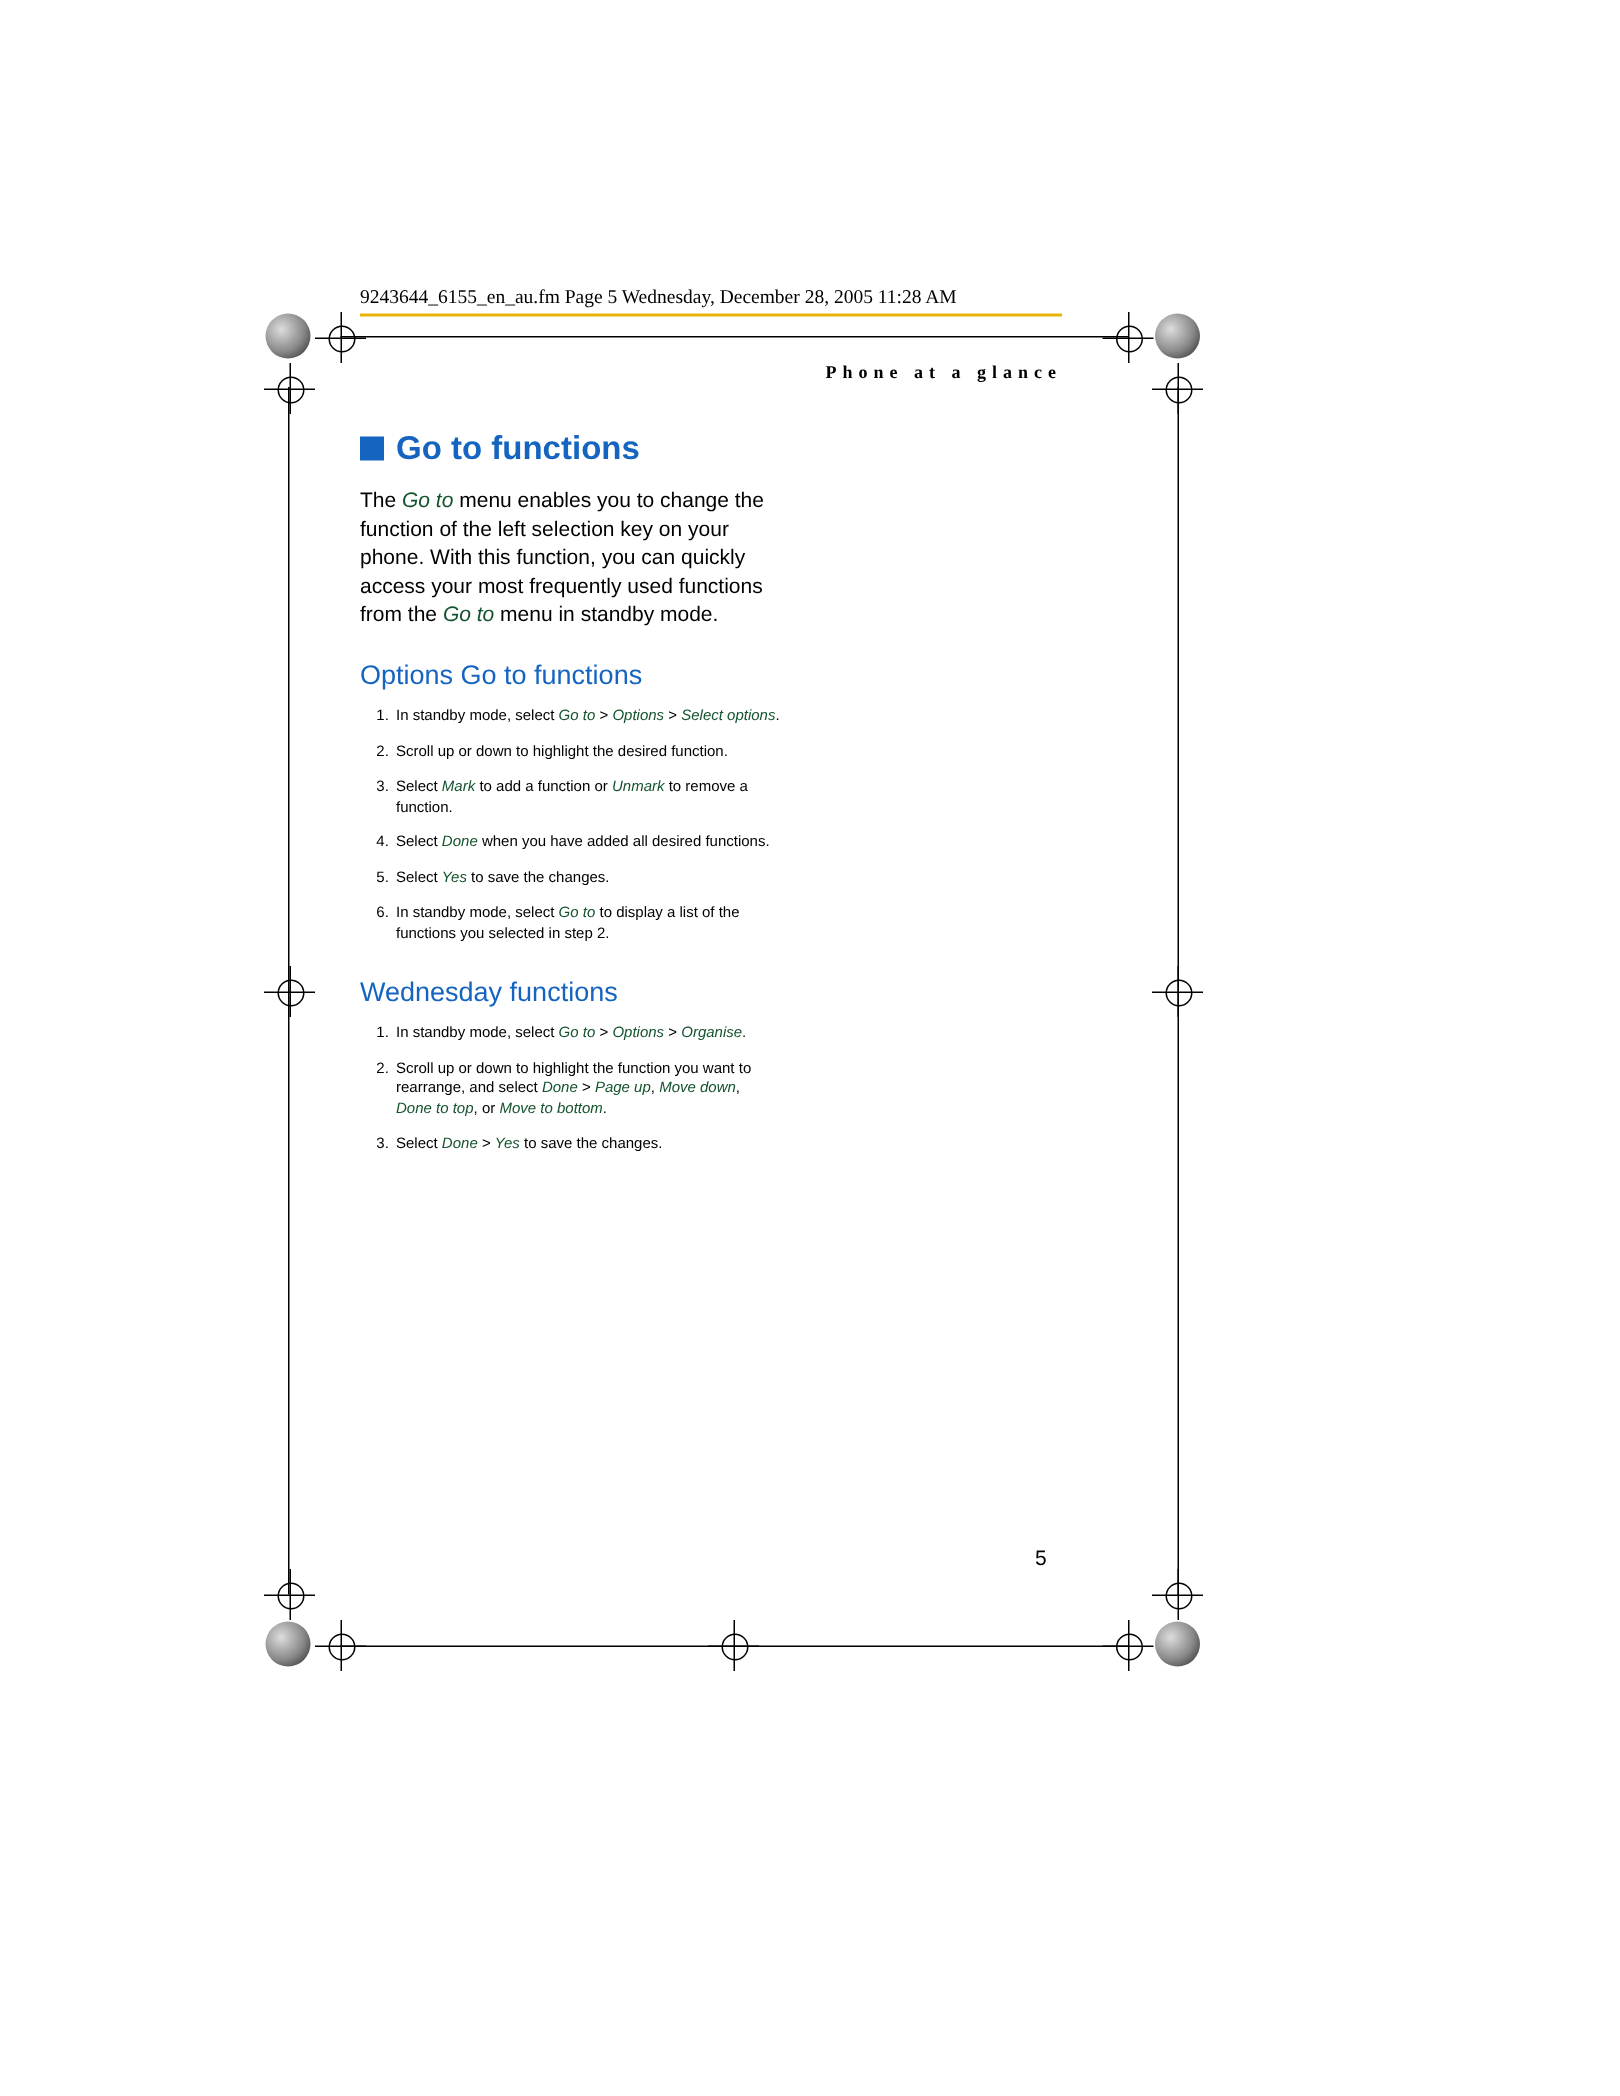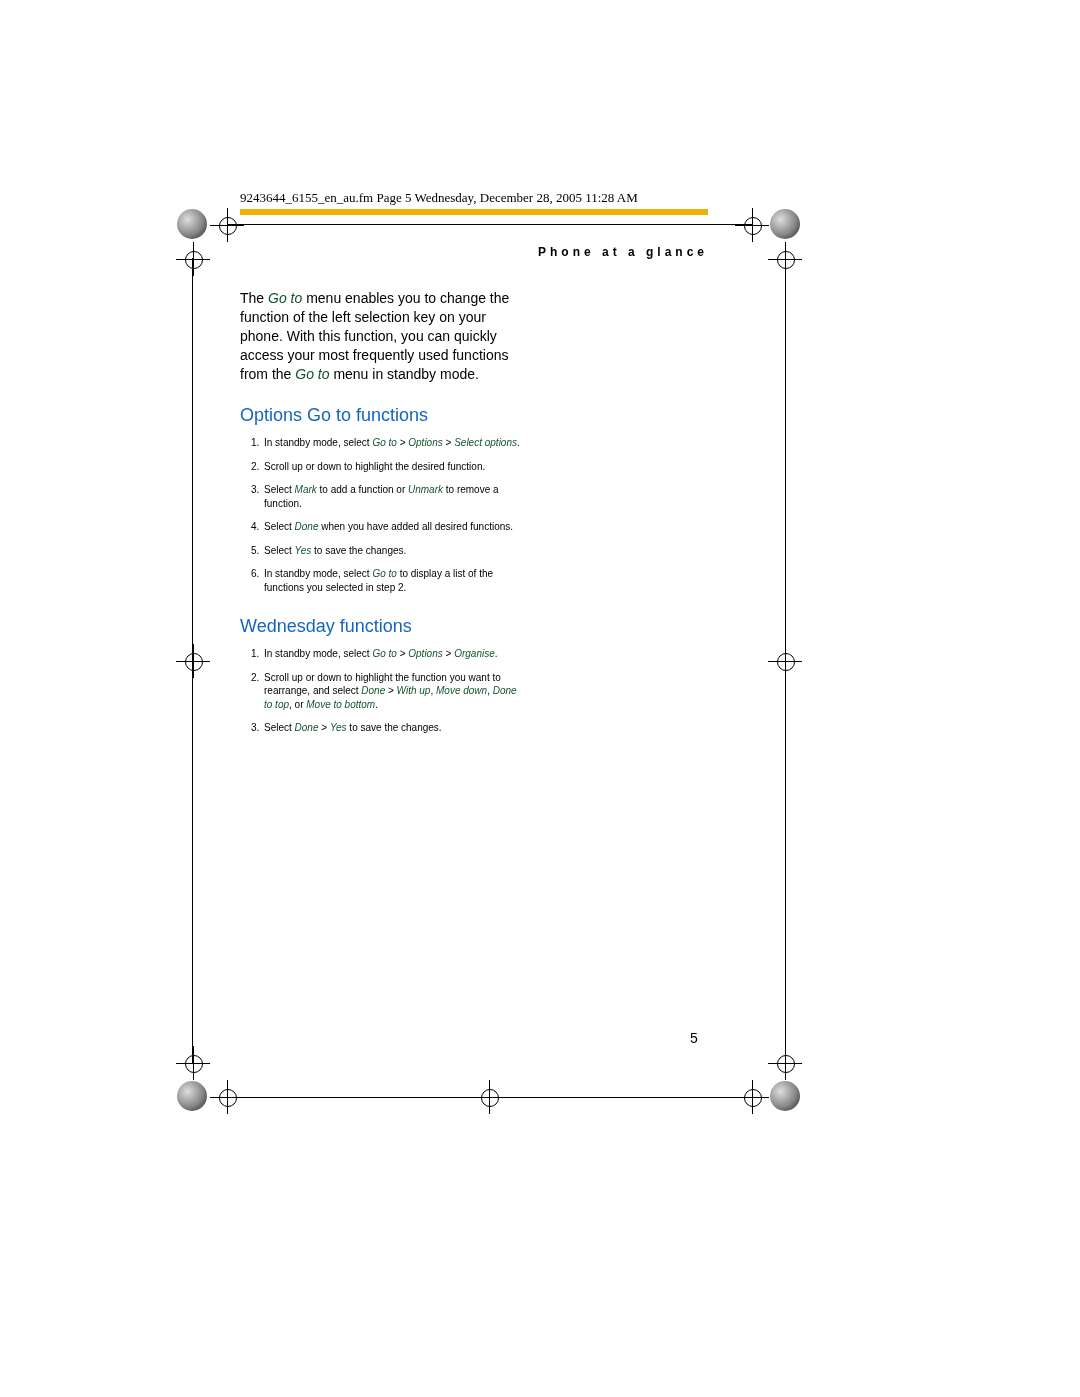--- a/index.html
+++ b/index.html
@@ -15,27 +15,27 @@
   }
   .page {
     position: absolute;
     left: 240px;
     top: 190px;
     width: 620px;
   }
   .fm-header {
     font-family: "Times New Roman", Times, serif;
     font-size: 13px;
-    border-bottom: 6px solid #eab308;
+    border-bottom: 2px solid #eab308;
     padding-bottom: 3px;
     margin-bottom: 30px;
     width: 468px;
   }
   .section-label {
-    font-family: Liberation Sans, sans-serif;
+    font-family: Liberation Serif, serif;
     font-size: 12px;
     font-weight: bold;
     letter-spacing: 4px;
     text-align: right;
     width: 468px;
     margin-bottom: 30px;
   }
   .content {
     width: 280px;
   }
@@ -156,20 +156,23 @@
   </div>
 <div class="crosshair" style="left:735px; top:1080px;">
     <div class="ring"></div>
   </div>
 
 <div class="page">
   <div class="fm-header">9243644_6155_en_au.fm  Page 5  Wednesday, December 28, 2005  11:28 AM</div>
   <div class="section-label">Phone at a glance</div>
 
   <div class="content">
+    <h1 class="main-heading">
+      <span class="bullet-square"></span><span>Go to functions</span>
+    </h1>
 
     <p class="intro">
       <span>The </span><span class="kw">Go to</span><span> menu enables you to change the function of the left selection key on your phone. With this function, you can quickly access your most frequently used functions from the </span><span class="kw">Go to</span><span> menu in standby mode.</span>
     </p>
 
     <h2 class="sub-heading">Options Go to functions</h2>
     <ol>
       <li>
         <span>In standby mode, select </span><span class="kw">Go to</span><span> &gt; </span><span class="kw">Options</span><span> &gt; </span><span class="kw">Select options</span><span>.</span>
       </li>
@@ -187,21 +190,21 @@
         <span>In standby mode, select </span><span class="kw">Go to</span><span> to display a list of the functions you selected in step 2.</span>
       </li>
     </ol>
 
     <h2 class="sub-heading">Wednesday functions</h2>
     <ol>
       <li>
         <span>In standby mode, select </span><span class="kw">Go to</span><span> &gt; </span><span class="kw">Options</span><span> &gt; </span><span class="kw">Organise</span><span>.</span>
       </li>
       <li>
-        <span>Scroll up or down to highlight the function you want to rearrange, and select </span><span class="kw">Done</span><span> &gt; </span><span class="kw">With up</span><span>, </span><span class="kw">Move down</span><span>, </span><span class="kw">Done to top</span><span>, or </span><span class="kw">Move to bottom</span><span>.</span>
+        <span>Scroll up or down to highlight the function you want to rearrange, and select </span><span class="kw">Done</span><span> &gt; </span><span class="kw">Page up</span><span>, </span><span class="kw">Move down</span><span>, </span><span class="kw">Done to top</span><span>, or </span><span class="kw">Move to bottom</span><span>.</span>
       </li>
       <li>
         <span>Select </span><span class="kw">Done</span><span> &gt; </span><span class="kw">Yes</span><span> to save the changes.</span>
       </li>
     </ol>
   </div>
 </div>
 
 <div class="page-number">5</div>
 

